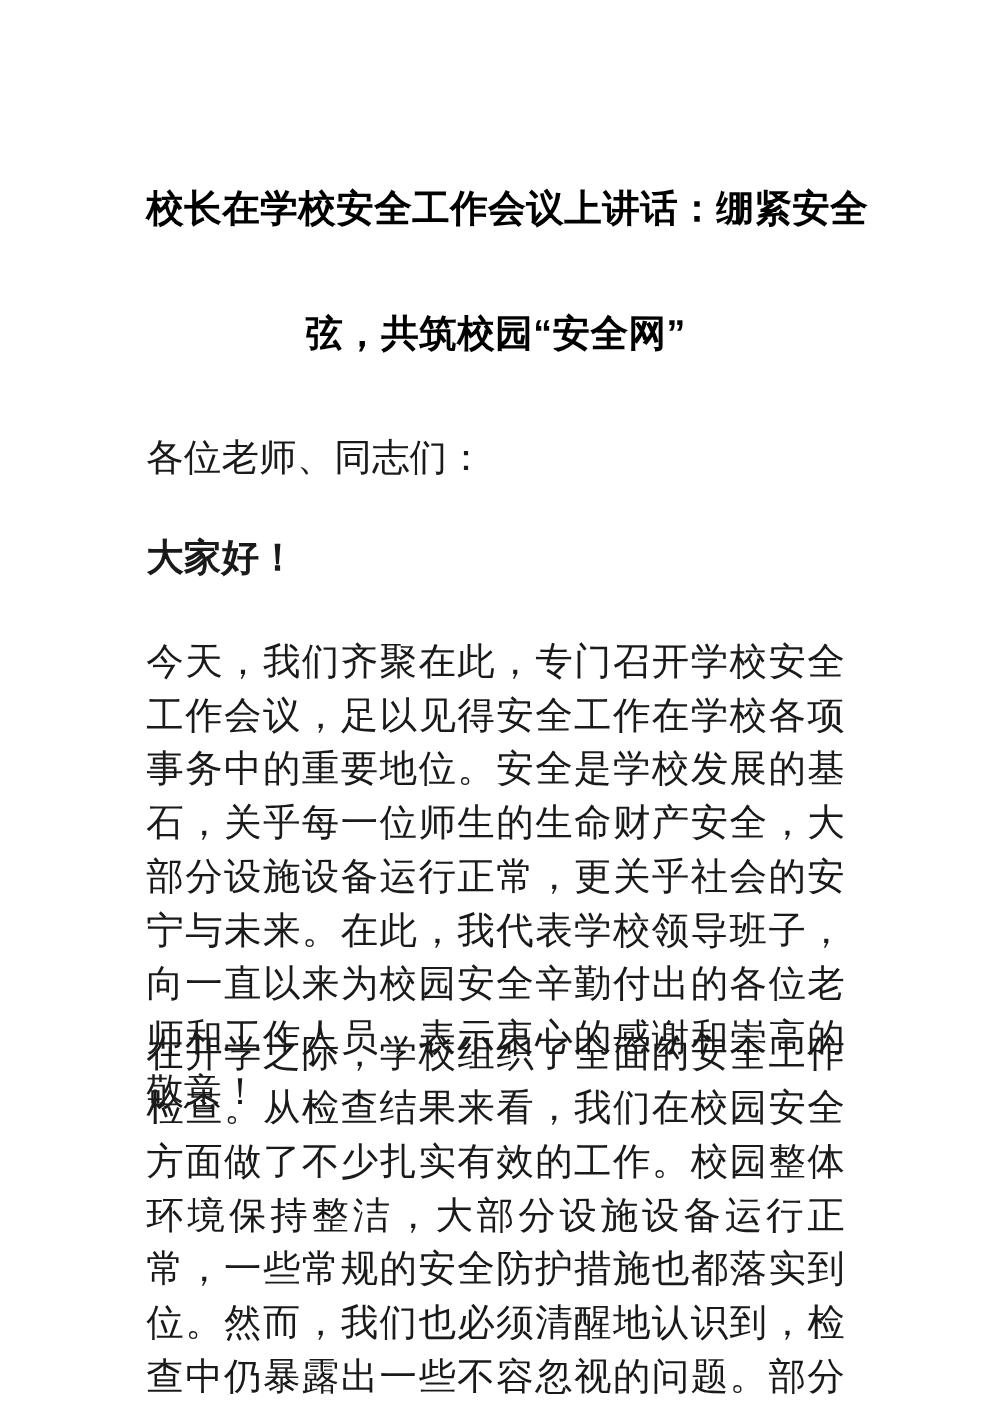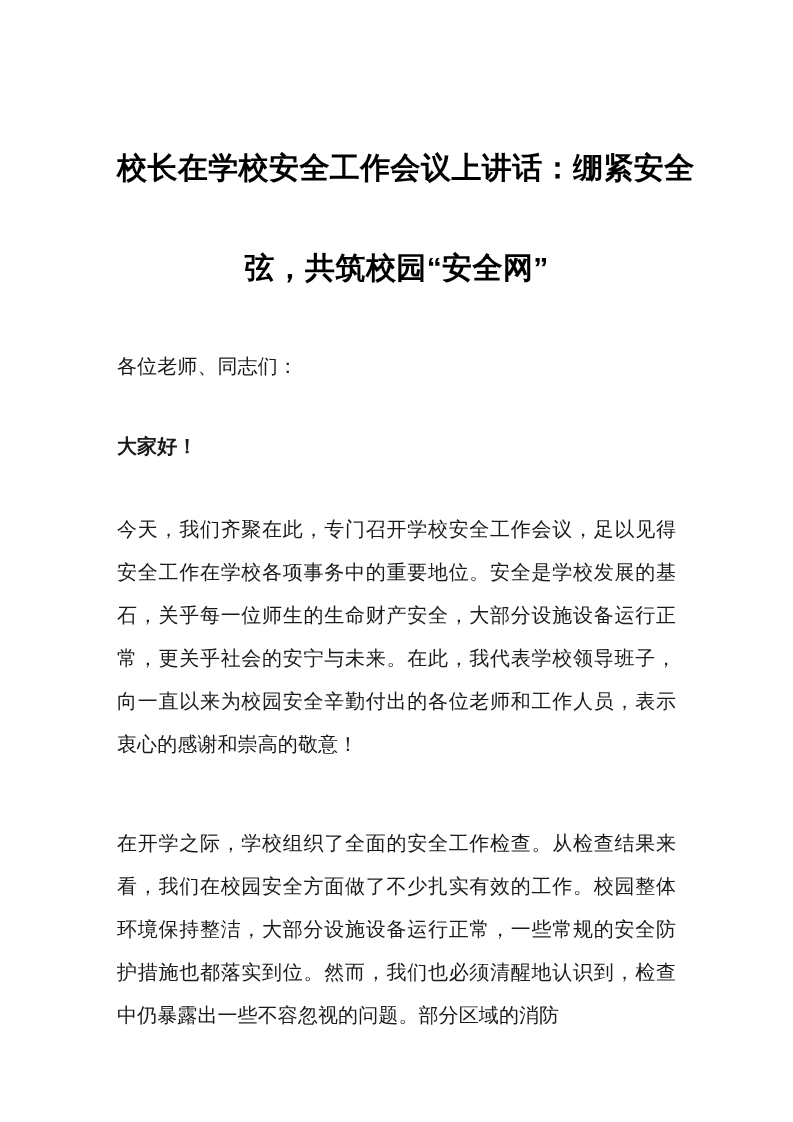--- a/index.html
+++ b/index.html
@@ -40,21 +40,21 @@
     text-align-last: justify;
     white-space: nowrap;
   }
   .doc-title .title-line-2 {
     text-align: left;
   }
   .body-block {
     position: absolute;
     left: 117px;
     width: 559px;
-    font-size: 20px;
+    font-size: 30px;
     font-weight: 400;
     line-height: 43px;
     text-align: justify;
     text-align-last: left;
     letter-spacing: 0.1px;
     color: #1a1a1a;
   }
   .p-salutation { top: 345px; }
   .p-greeting   { top: 425px; font-weight: bold; }
   .p-opening    { top: 508px; }

